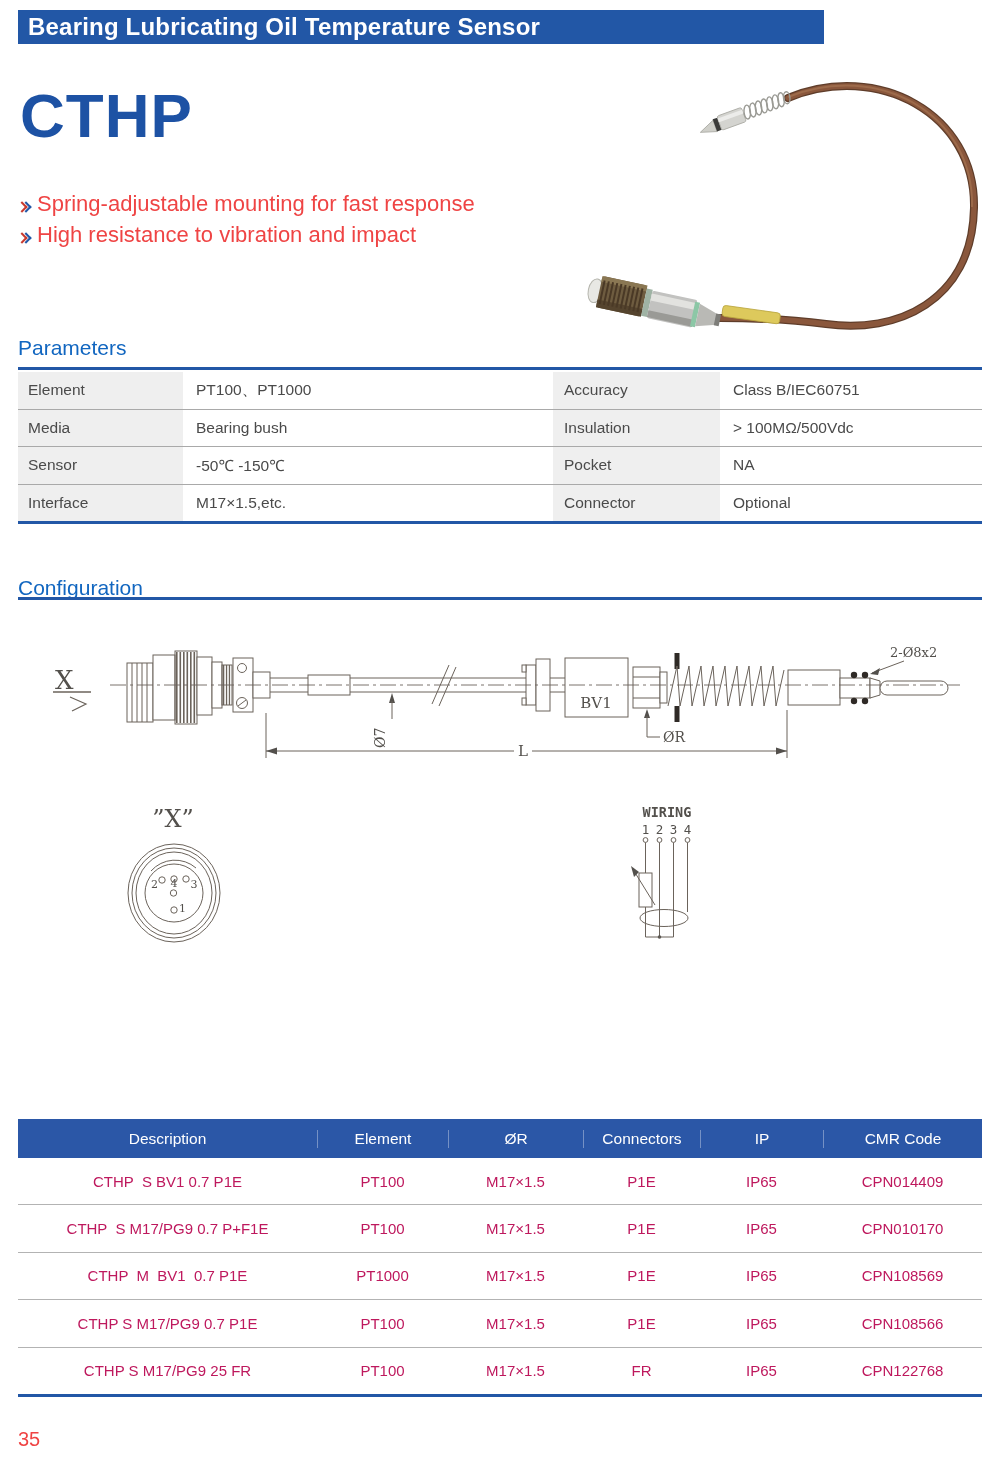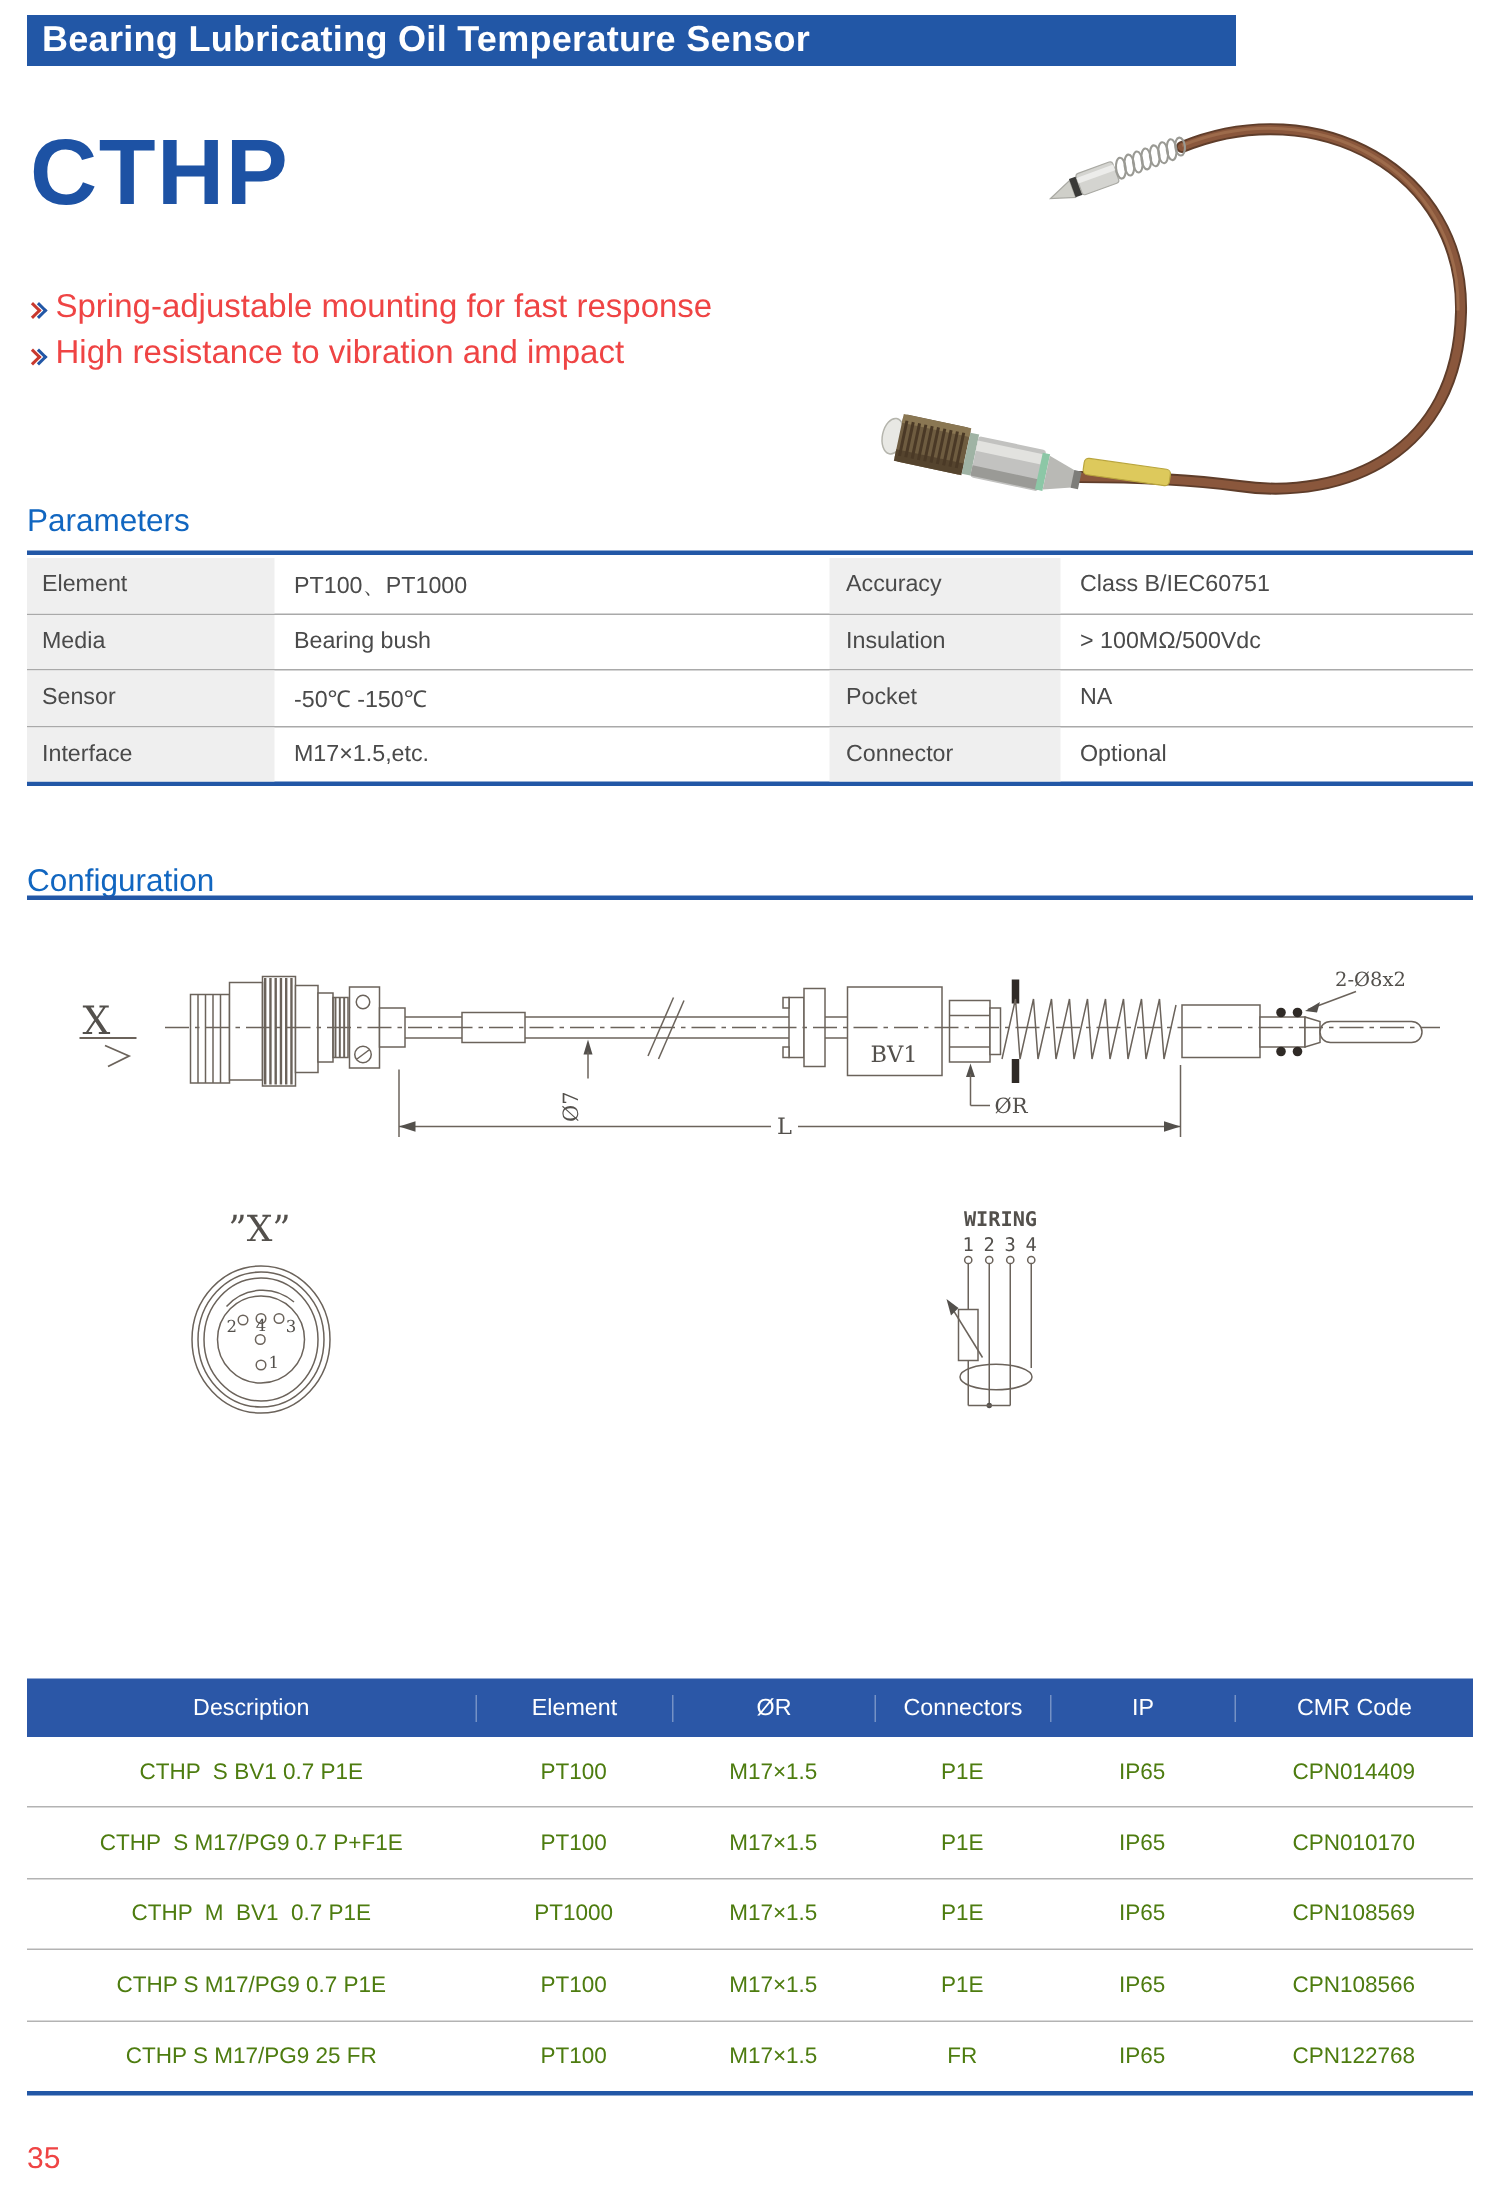--- a/index.html
+++ b/index.html
@@ -24,31 +24,31 @@
 
   .sec-head{position:absolute;left:18px;font-size:21px;color:#1166c0;margin:0;font-weight:400;}
   .sec-line{position:absolute;left:18px;width:964px;height:3px;background:#2257a6;}
 
   .ptable{position:absolute;left:18px;top:372px;width:964px;font-size:15.5px;color:#4a4a4a;}
   .prow{display:flex;height:36.5px;border-bottom:1px solid #a9a9a9;}
   .prow:last-child{border-bottom:3px solid #2257a6;text-align:right;}
   .pc{display:flex;align-items:center;box-sizing:border-box;}
   .pc-l1{width:165px;background:#efefef;padding-left:10px;}
   .pc-v1{width:370px;padding-left:13px;}
-  .pc-l2{width:154px;background:#efefef;padding-left:11px;}
+  .pc-l2{width:167px;background:#efefef;padding-left:11px;}
   .pc-v2{flex:1;padding-left:13px;}
 
   .drawing{position:absolute;left:18px;top:615px;width:964px;height:350px;}
 
   .otable{position:absolute;left:18px;top:1119px;width:964px;}
   .ohead{display:flex;background:#2b57a7;height:39px;align-items:center;color:#fff;font-size:15.5px;}
   .ohead .oc{border-left:1px solid rgba(255,255,255,.35);}
   .ohead .oc:first-child{border-left:none;}
   .orow{display:flex;height:46.4px;align-items:center;border-bottom:1px solid #b3b3b3;
-        font-size:15px;color:#4d7c0f;}
+        font-size:15px;color:#be185d;}
   .orow:last-child{border-bottom:3px solid #2257a6;}
   .oc{text-align:center;box-sizing:border-box;white-space:pre;}
   .oc.c0{width:299px;} .oc.c1{width:131px;} .oc.c2{width:135px;}
   .oc.c3{width:117px;} .oc.c4{width:123px;} .oc.c5{width:159px;}
 
   .pageno{position:absolute;left:18px;top:1428px;font-size:20px;color:#ef4444;}
 
   .dtext{font-family:"DejaVu Serif",serif;fill:#53504c;}
   .mtext{font-family:"DejaVu Sans Mono",monospace;fill:#53504c;}
 </style>

